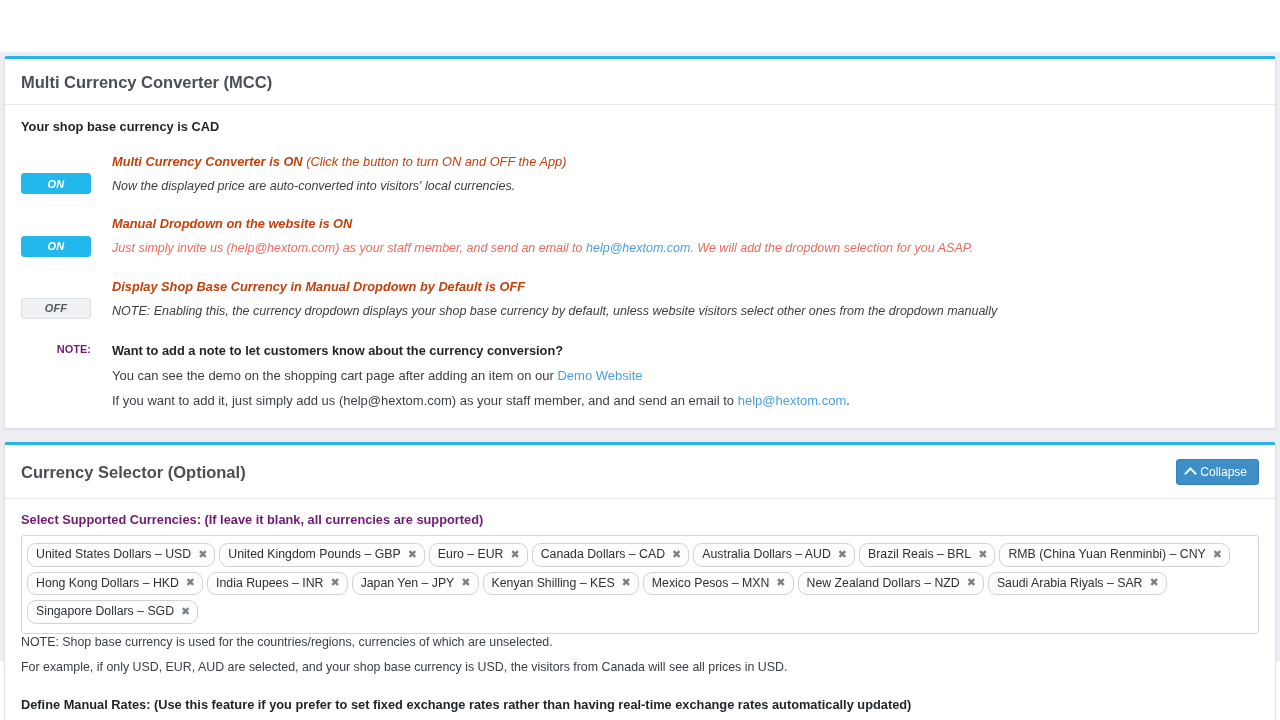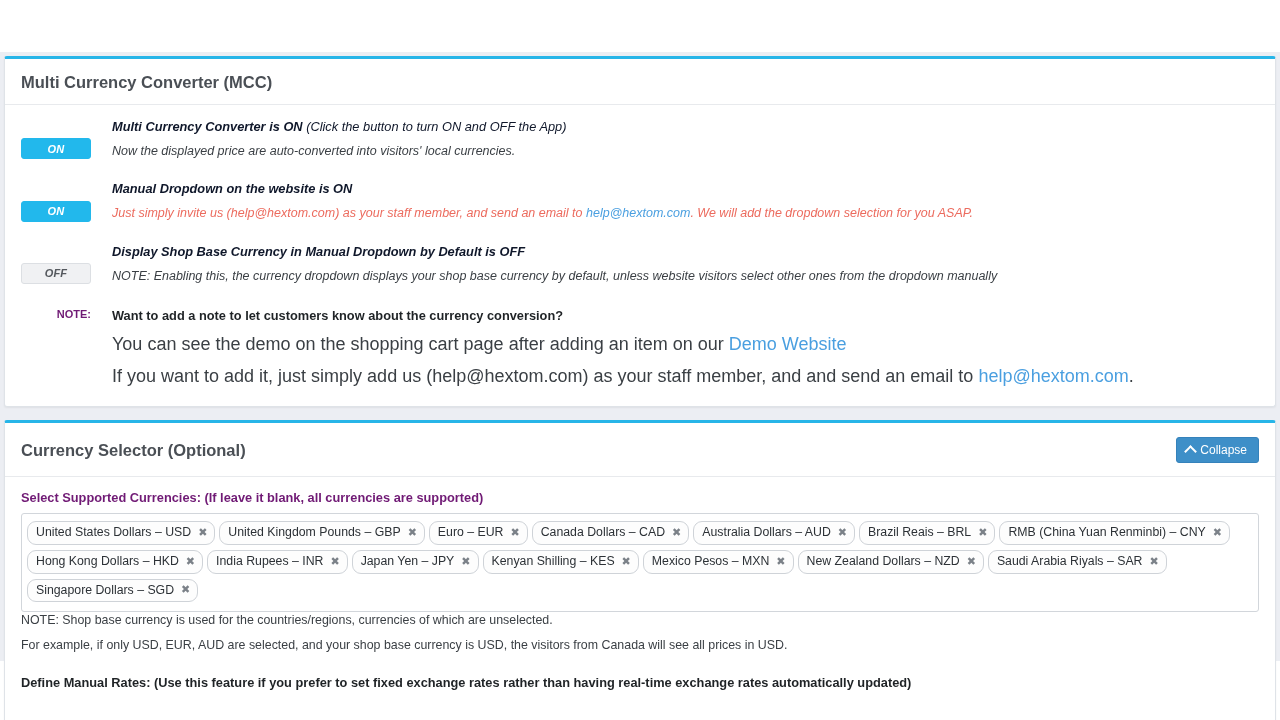--- a/index.html
+++ b/index.html
@@ -82,21 +82,21 @@
     color: #55595e;
     border: 1px solid #dcdfe3;
   }
   .setting-texts {
     margin-left: 21px;
     flex: 1 1 auto;
     min-width: 0;
   }
   .setting-title {
     font-size: 12.8px;
-    color: #0f172a;
+    color: #c2410c;
     font-weight: bold;
     line-height: 1.25;
   }
   .setting-title .normal { font-weight: 400; }
   .setting-sub {
     font-size: 12.5px;
     color: #3a3f44;
     line-height: 1.3;
     margin-top: 8px;
   }
@@ -122,21 +122,21 @@
     line-height: 1.25;
   }
   .note-texts { margin-left: 21px; flex: 1 1 auto; }
   .note-title {
     font-size: 12.8px;
     font-weight: bold;
     color: #1f2326;
     line-height: 1.25;
   }
   .note-line {
-    font-size: 18px;
+    font-size: 13px;
     color: #3a3f44;
     line-height: 1.35;
     margin-top: 8px;
   }
 
   .collapse-btn {
     background: #3e8fc8;
     border: 1px solid #3582bb;
     border-radius: 3px;
     color: #ffffff;
@@ -221,20 +221,21 @@
 <div class="page-bg"></div>
 
 <div class="wrap">
 
   <div class="card">
     <div class="card-header">
       <div class="card-title">Multi Currency Converter (MCC)</div>
     </div>
     <div class="card-body">
 
+      <div class="base-currency">Your shop base currency is CAD</div>
 
       <div class="setting-row row-gap">
         <div class="toggle on">ON</div>
         <div class="setting-texts">
           <div class="setting-title"><span>Multi Currency Converter is ON</span><span class="normal"> (Click the button to turn ON and OFF the App)</span></div>
           <div class="setting-sub">Now the displayed price are auto-converted into visitors' local currencies.</div>
         </div>
       </div>
 
       <div class="setting-row row-gap">

